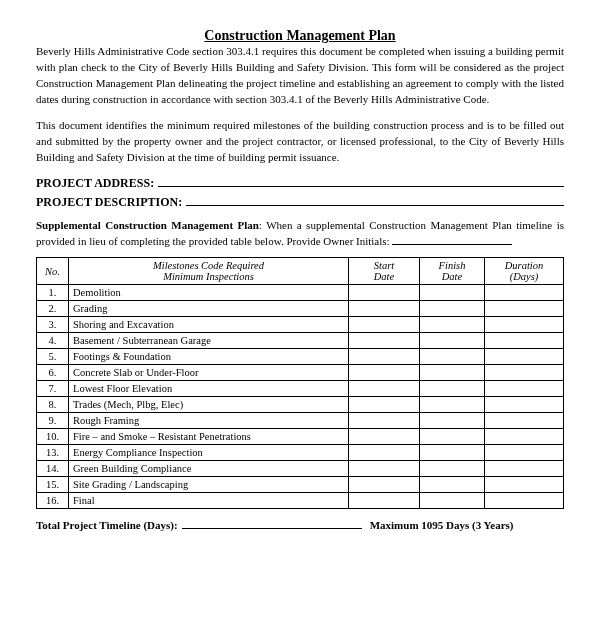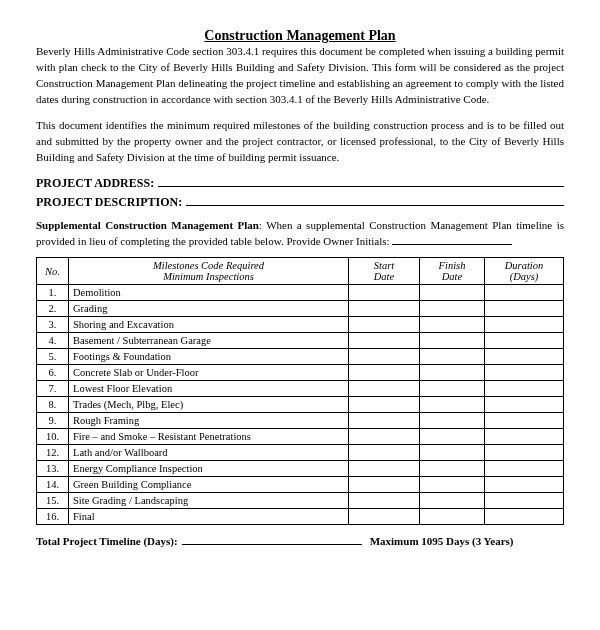--- a/index.html
+++ b/index.html
@@ -202,27 +202,20 @@
       <td></td>
     </tr>
       <tr>
       <td class="no-col">10.</td>
       <td class="milestone-name">Fire – and Smoke – Resistant Penetrations</td>
       <td></td>
       <td></td>
       <td></td>
     </tr>
       <tr>
-      <td class="no-col">12.</td>
-      <td class="milestone-name">Lath and/or Wallboard</td>
-      <td></td>
-      <td></td>
-      <td></td>
-    </tr>
-      <tr>
       <td class="no-col">13.</td>
       <td class="milestone-name">Energy Compliance Inspection</td>
       <td></td>
       <td></td>
       <td></td>
     </tr>
       <tr>
       <td class="no-col">14.</td>
       <td class="milestone-name">Green Building Compliance</td>
       <td></td>

